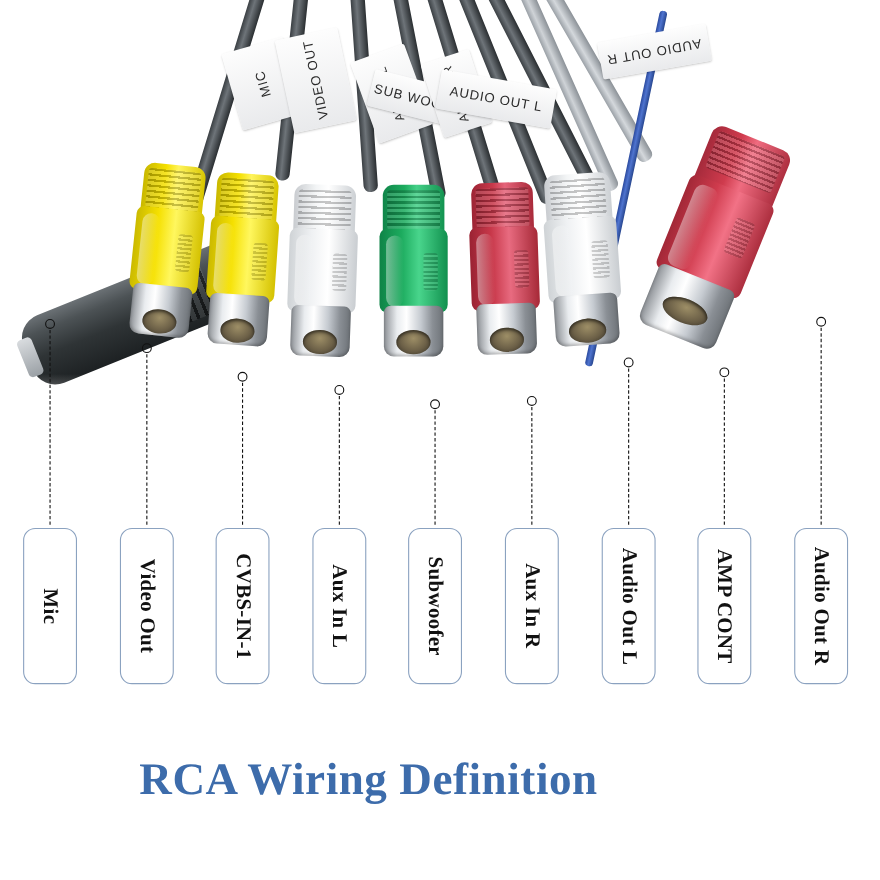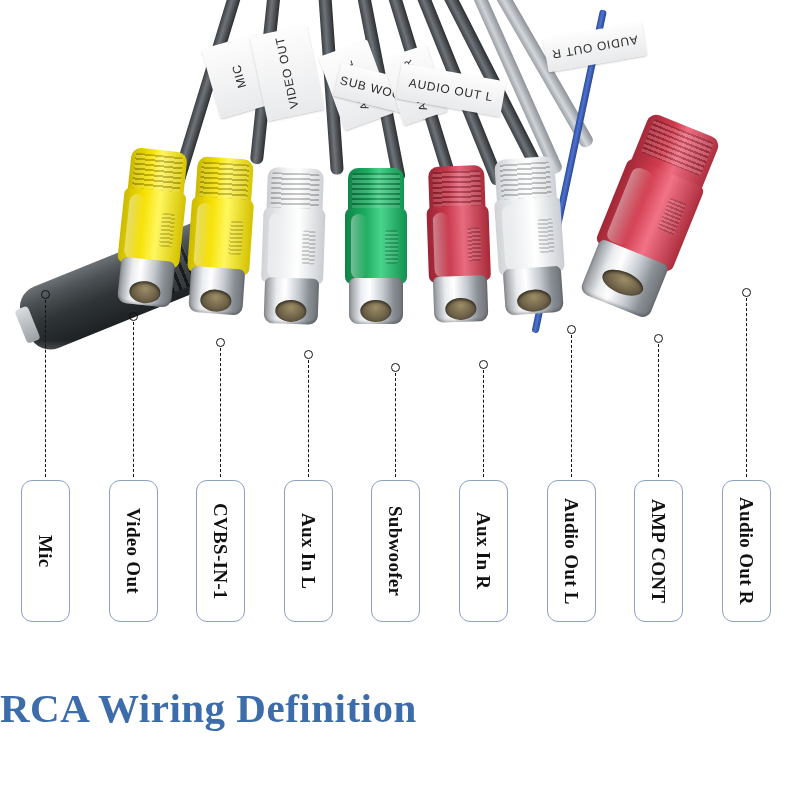--- a/index.html
+++ b/index.html
@@ -90,21 +90,21 @@
   }
   .labelbox span{
     display:block;white-space:nowrap;
     writing-mode:vertical-rl;
     font-family:"Liberation Serif",serif;font-weight:bold;font-size:19px;
     color:#111;letter-spacing:.3px;line-height:1;
   }
 
   
   .title{
-    position:absolute;left:0;top:684px;width:670px;text-align:left;
+    position:absolute;left:0;top:684px;width:670px;text-align:center;
     font-family:"Liberation Serif",serif;font-weight:bold;font-size:41px;
     color:#3d6cab;letter-spacing:.5px;
   }
 </style>
 </head>
 <body>
 
 <div id="stage">
 
   <div class="photo">

